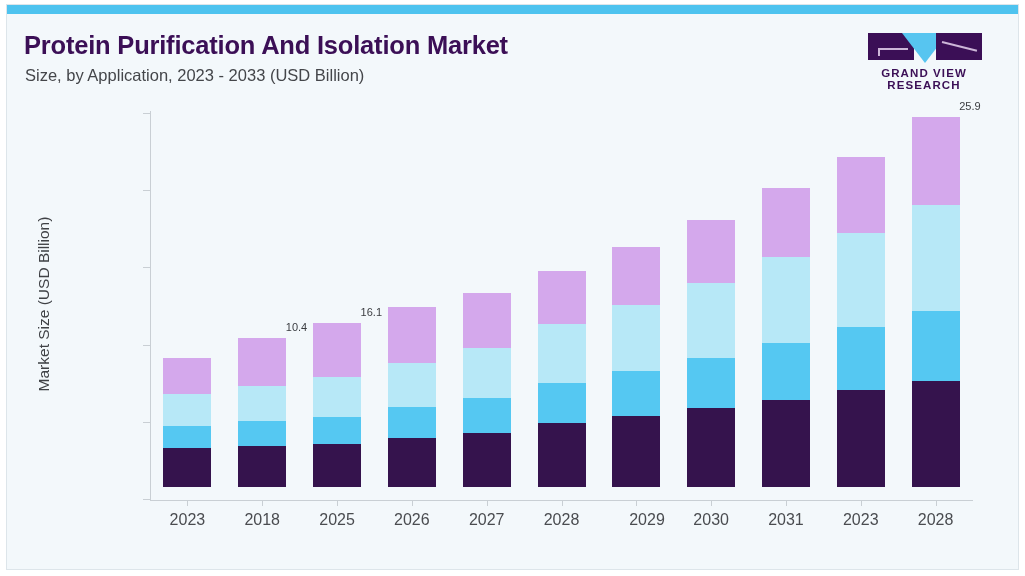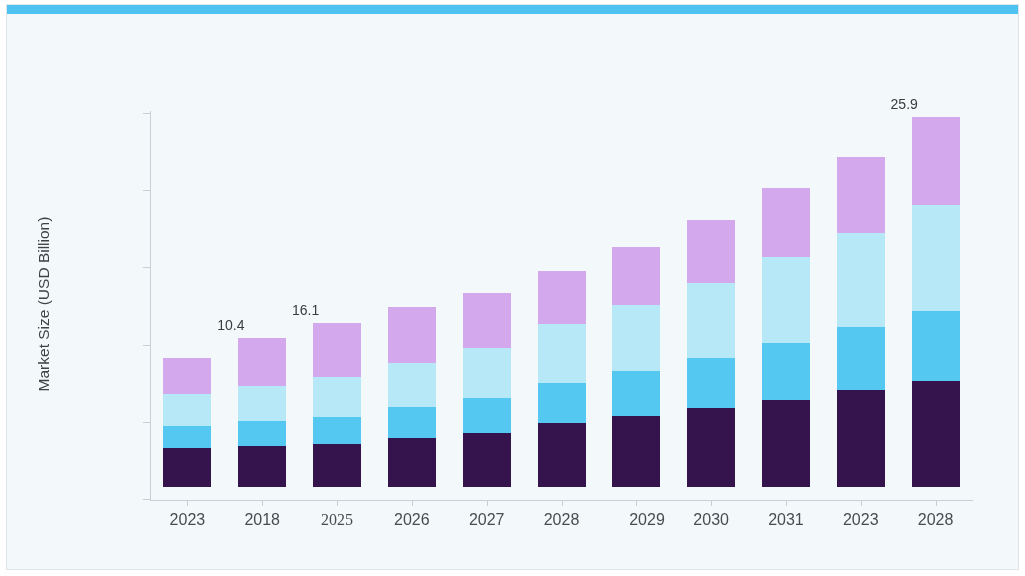--- a/index.html
+++ b/index.html
@@ -211,22 +211,22 @@
   .seg {
     position: absolute;
     width: 100%;
     left: 0;
   }
   .bar-value {
     position: absolute;
     width: 90px;
     left: 50%;
     margin-left: -45px;
-    text-align: left;
-    font-size: 14px;
+    text-align: right;
+    font-size: 11px;
     color: #3a3c40;
   }
 
   
   #legend {
     position: absolute;
     left: 0;
     top: 535px;
     width: 100%;
     height: 30px;
@@ -252,20 +252,33 @@
     white-space: nowrap;
   }
 </style>
 </head>
 <body>
 
 <div id="card">
 
   <div id="top-accent"></div>
 
+  <div id="header">
+    <div id="title">Protein Purification And Isolation Market</div>
+    <div id="subtitle">Size, by Application, 2023 - 2033 (USD Billion)</div>
+
+    <div id="logo">
+      <div id="logo-marks">
+        <div class="logo-block" id="logo-g"></div>
+        <div id="logo-v"></div>
+        <div class="logo-block" id="logo-r"></div>
+      </div>
+      <div id="logo-text">GRAND VIEW RESEARCH</div>
+    </div>
+  </div>
 
   <div id="plot-area">
     <div id="y-axis-line"></div>
     <div id="x-axis-line"></div>
     <div id="y-axis-title">Market Size (USD Billion)</div>
     <div id="y-ticks">
         <div class="y-tick-wrap" style="top: 494px;">
           <div class="y-tick" style="top: 0px;"></div>
         </div>
         <div class="y-tick-wrap" style="top: 416.8px;">
@@ -283,21 +296,21 @@
         <div class="y-tick-wrap" style="top: 108px;">
           <div class="y-tick" style="top: 0px;"></div>
         </div>
       </div>
     <div id="x-ticks">
         <div class="x-tick" style="left: 180.409px;"></div>
         <div class="x-label" style="left: 135.409px;">2023</div>
         <div class="x-tick" style="left: 255.227px;"></div>
         <div class="x-label" style="left: 210.227px;">2018</div>
         <div class="x-tick" style="left: 330.045px;"></div>
-        <div class="x-label" style="left: 285.045px; font-family: Liberation Serif, serif;">2025</div>
+        <div class="x-label" style="left: 285.045px;">2025</div>
         <div class="x-tick" style="left: 404.864px;"></div>
         <div class="x-label" style="left: 359.864px;">2026</div>
         <div class="x-tick" style="left: 479.682px;"></div>
         <div class="x-label" style="left: 434.682px;">2027</div>
         <div class="x-tick" style="left: 554.5px;"></div>
         <div class="x-label" style="left: 509.5px;">2028</div>
         <div class="x-tick" style="left: 629.318px;"></div>
         <div class="x-label" style="left: 595px;">2029</div>
         <div class="x-tick" style="left: 704.136px;"></div>
         <div class="x-label" style="left: 659.136px;">2030</div>

